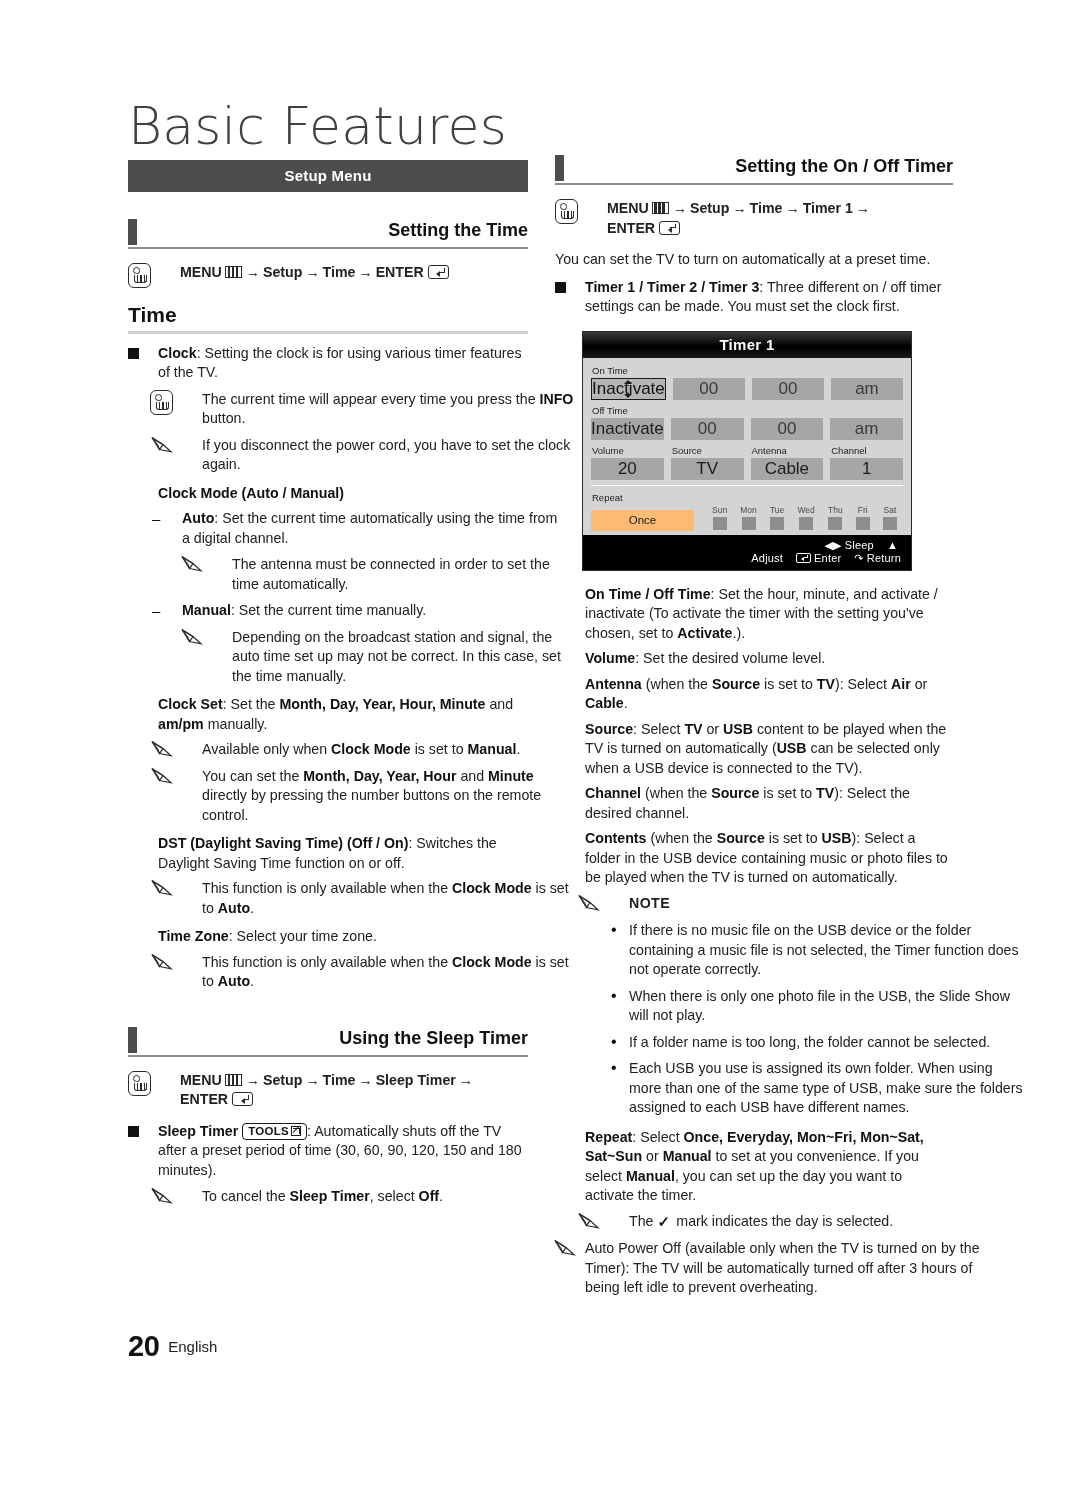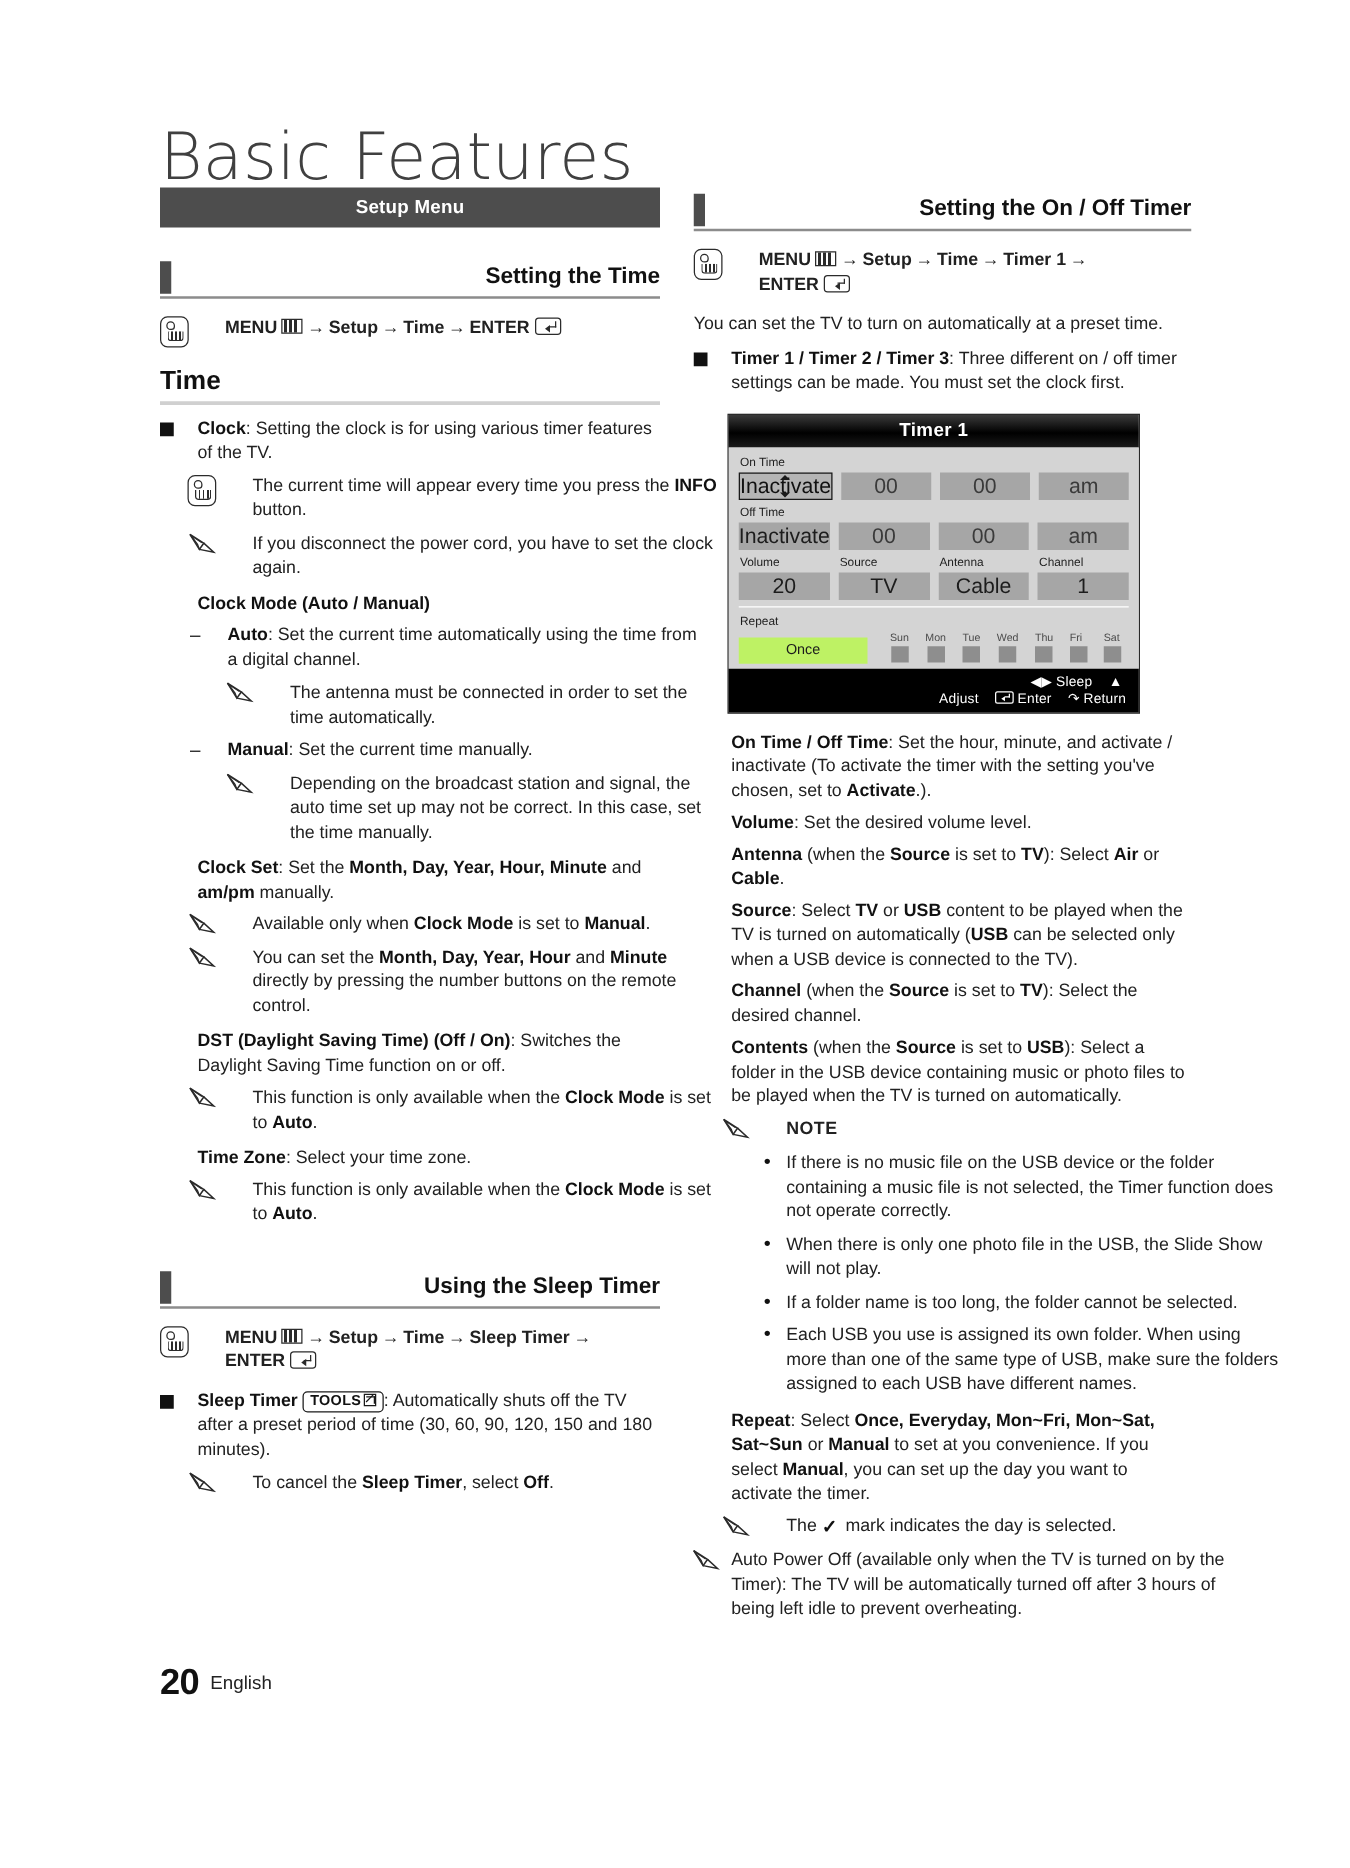--- a/index.html
+++ b/index.html
@@ -31,21 +31,21 @@
     font-weight: 300;
     letter-spacing: 0.2px;
     color: #404040;
     font-family: "DejaVu Sans", sans-serif;
   }
 
   
   .col-left {
     position: absolute;
     left: 128px;
-    top: 150px;
+    top: 160px;
     width: 400px;
   }
   .col-right {
     position: absolute;
     left: 555px;
     top: 150px;
     width: 398px;
   }
 
   
@@ -375,34 +375,34 @@
     background: #ffffff;
     margin: 5px 0 6px 0;
   }
   .osd-repeat-wrap {
     display: flex;
     align-items: flex-end;
     gap: 8px;
   }
   .osd-repeat-cell {
     width: 103px;
-    background: #bef264;
+    background: #fdba74;
     color: #1c1c1c;
     font-size: 11.5px;
     text-align: center;
     padding: 4px 0 5px 0;
   }
   .osd-days {
     display: flex;
     gap: 10px;
     flex: 1;
     justify-content: space-between;
     padding: 0 6px 1px 10px;
   }
-  .osd-day { }
+  .osd-day { text-align: center; }
   .osd-day .dname {
     font-size: 8.5px;
     color: #4a4a4a;
     line-height: 10px;
     margin-bottom: 2px;
   }
   .osd-day .dbox {
     width: 14px; height: 13px;
     background: #8e8e8e;
     margin: 0 auto;

